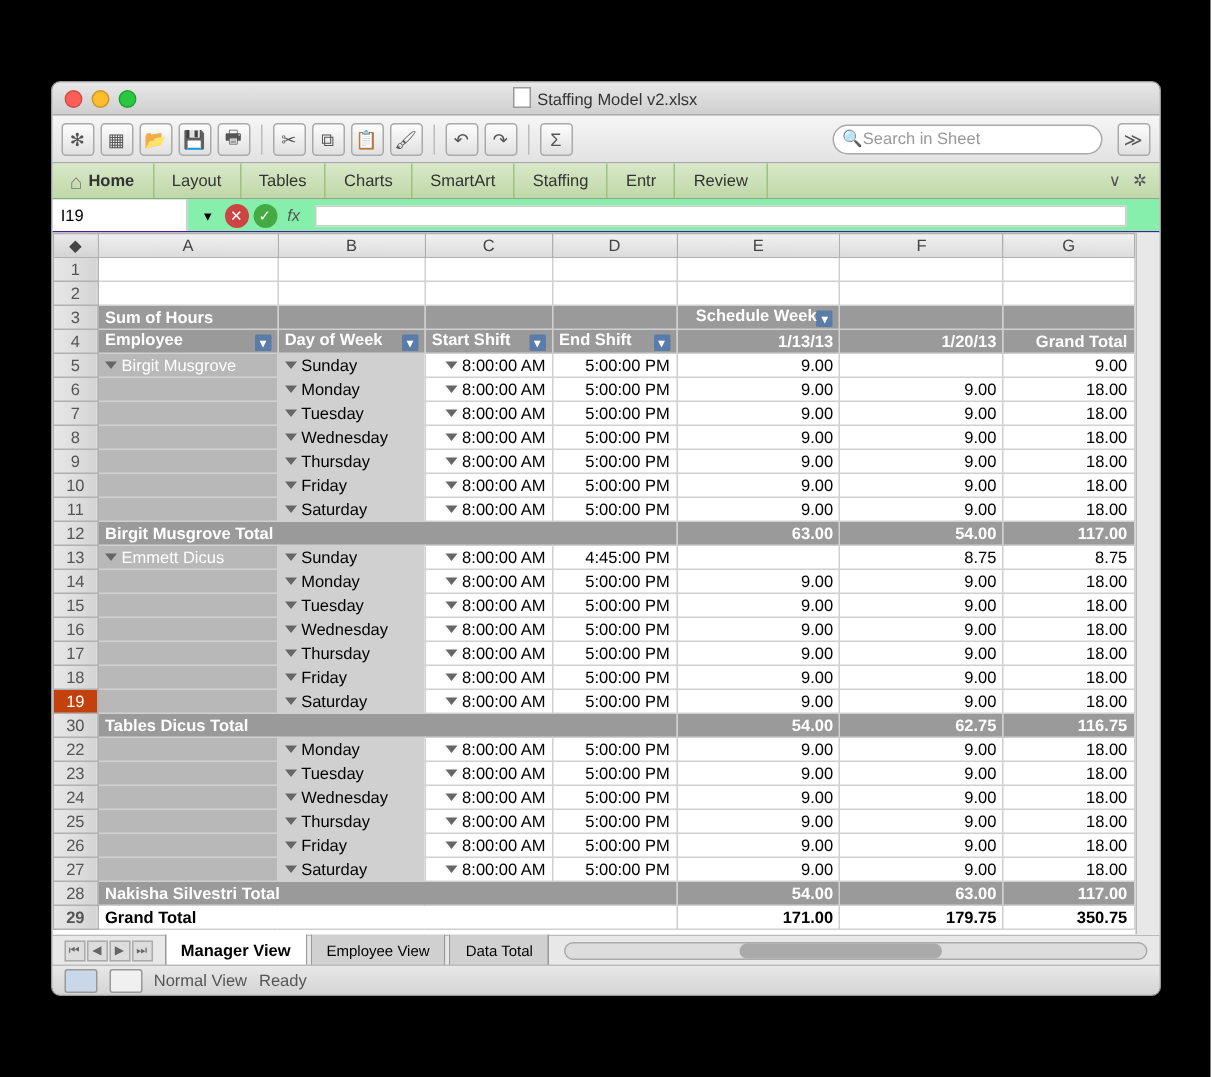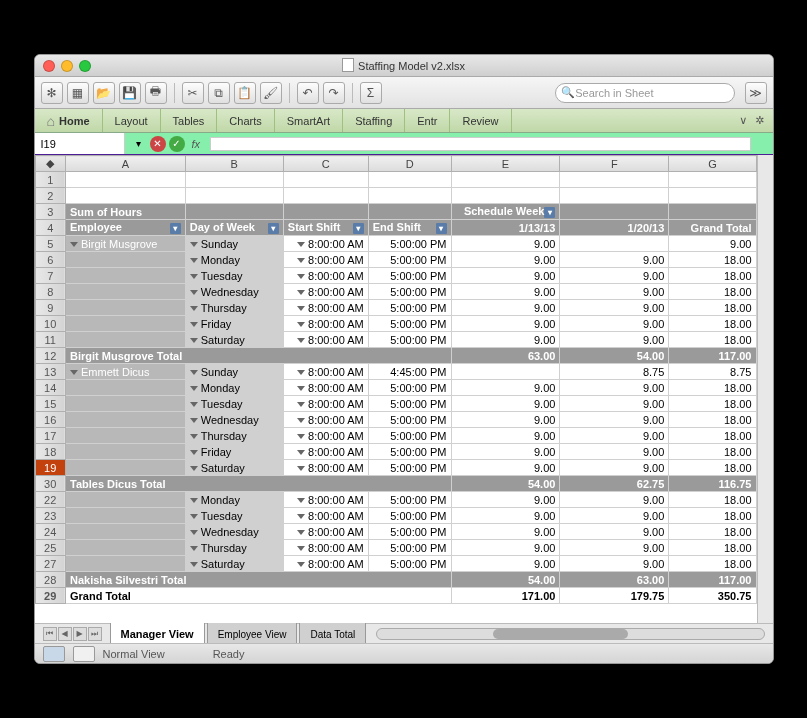--- a/index.html
+++ b/index.html
@@ -366,20 +366,30 @@
               <td class="rh">25</td>
               <td class="emp"></td>
               <td class="dw"><span class="tri"></span>Thursday</td>
               <td class="r"><span class="tri"></span>8:00:00 AM</td>
               <td class="r">5:00:00 PM</td>
               <td class="r">9.00</td>
               <td class="r">9.00</td>
               <td class="r">18.00</td>
             </tr>
             <tr class="">
+              <td class="rh">26</td>
+              <td class="emp"></td>
+              <td class="dw"><span class="tri"></span>Friday</td>
+              <td class="r"><span class="tri"></span>8:00:00 AM</td>
+              <td class="r">5:00:00 PM</td>
+              <td class="r">9.00</td>
+              <td class="r">9.00</td>
+              <td class="r">18.00</td>
+            </tr>
+            <tr class="">
               <td class="rh">27</td>
               <td class="emp"></td>
               <td class="dw"><span class="tri"></span>Saturday</td>
               <td class="r"><span class="tri"></span>8:00:00 AM</td>
               <td class="r">5:00:00 PM</td>
               <td class="r">9.00</td>
               <td class="r">9.00</td>
               <td class="r">18.00</td>
             </tr>
             <tr class="trow">
@@ -416,15 +426,15 @@
   <div class="stab inact">Data Total</div>
   <div class="hscroll">
         <div class="hthumb"></div>
       </div>
  </div>
 
  <div class="status">
   <div class="vbtn act"></div>
   <div class="vbtn"></div>
   <span>Normal View</span>
-  <span style="margin-left:40px">Ready</span>
+  <span style="">Ready</span>
  </div>
 </div>
 
 </body></html>

